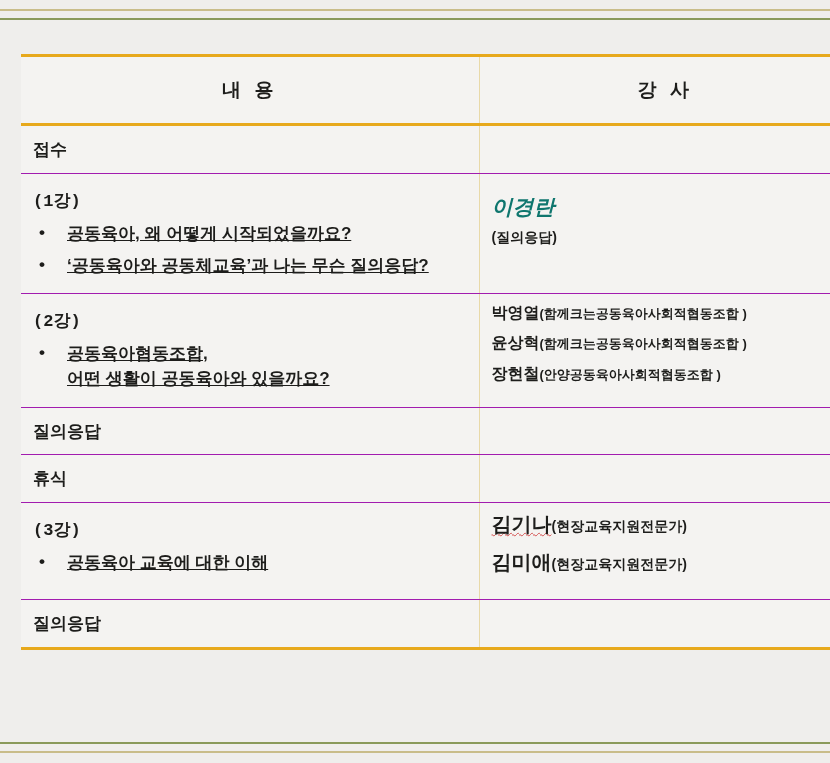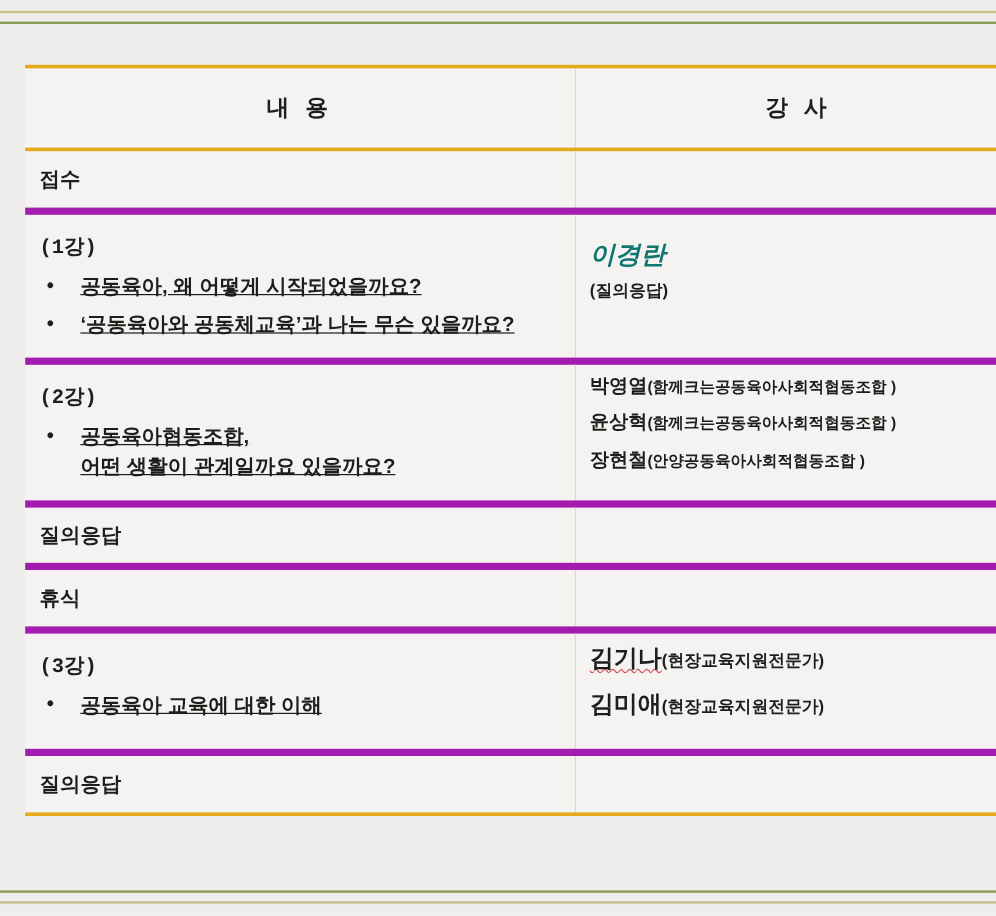--- a/index.html
+++ b/index.html
@@ -55,21 +55,21 @@
     color: #1d1d1b;
     letter-spacing: 4px;
     text-align: center;
     vertical-align: middle;
   }
   table.schedule thead th.col-left {
     border-right: 1px solid #e8d9a8;
   }
 
   table.schedule td {
-    border-bottom: 6px solid #a21caf;
+    border-bottom: 1px solid #a21caf;
     vertical-align: top;
     padding: 9px 12px 11px 12px;
     background: #f4f3f1;
     color: #1d1d1b;
   }
   table.schedule td.cell-content {
     border-right: 1px solid #e8d9a8;
   }
   table.schedule tr.last-row td {
     border-bottom: 3px solid #e7a91c;
@@ -176,35 +176,35 @@
           <div class="plain">접수</div>
         </td>
         <td></td>
       </tr>
 
       <tr>
         <td class="cell-content">
           <div class="session-title">(1강)</div>
           <ul class="bullets">
             <li>공동육아, 왜 어떻게 시작되었을까요?</li>
-            <li>‘공동육아와 공동체교육’과 나는 무슨 있을까요?</li>
+            <li>‘공동육아와 공동체교육’과 나는 무슨 질의응답?</li>
           </ul>
         </td>
         <td>
           <div class="lecturer-main">이경란</div>
           <div class="lecturer-role">(질의응답)</div>
         </td>
       </tr>
 
       <tr>
         <td class="cell-content">
           <div class="session-title">(2강)</div>
           <ul class="bullets">
             <li style="white-space: pre-line;">공동육아협동조합,
-어떤 생활이 관계일까요 있을까요?</li>
+어떤 생활이 공동육아와 있을까요?</li>
           </ul>
         </td>
         <td>
           <div class="lecturer-line">
             <span>박영열</span><span class="org">(함께크는공동육아사회적협동조합 )</span>
           </div>
           <div class="lecturer-line">
             <span>윤상혁</span><span class="org">(함께크는공동육아사회적협동조합 )</span>
           </div>
           <div class="lecturer-line">

